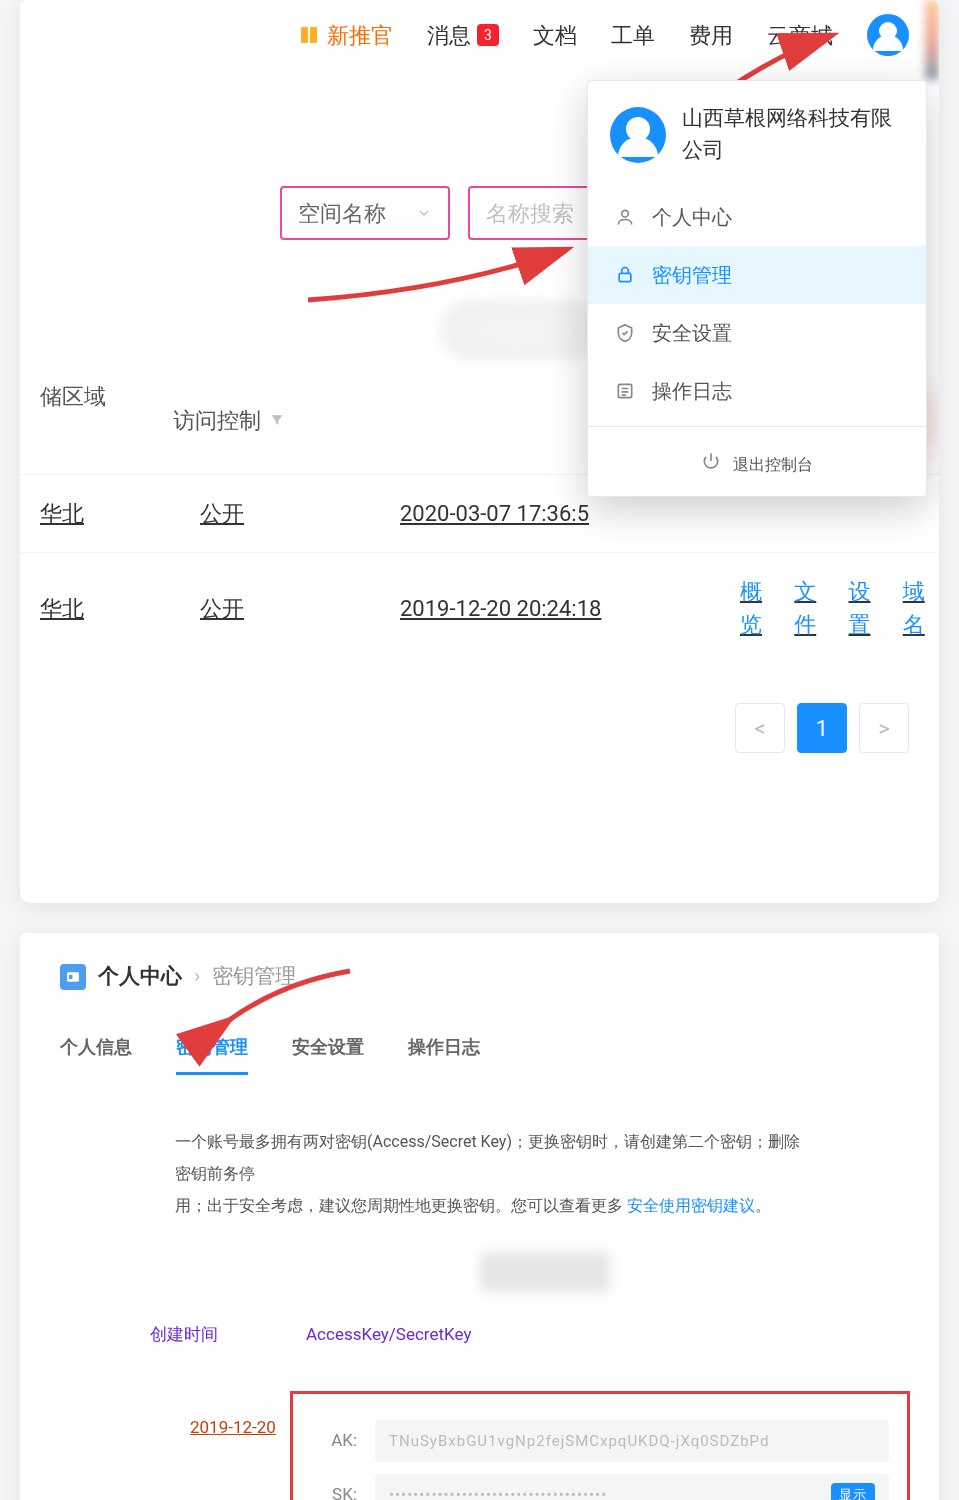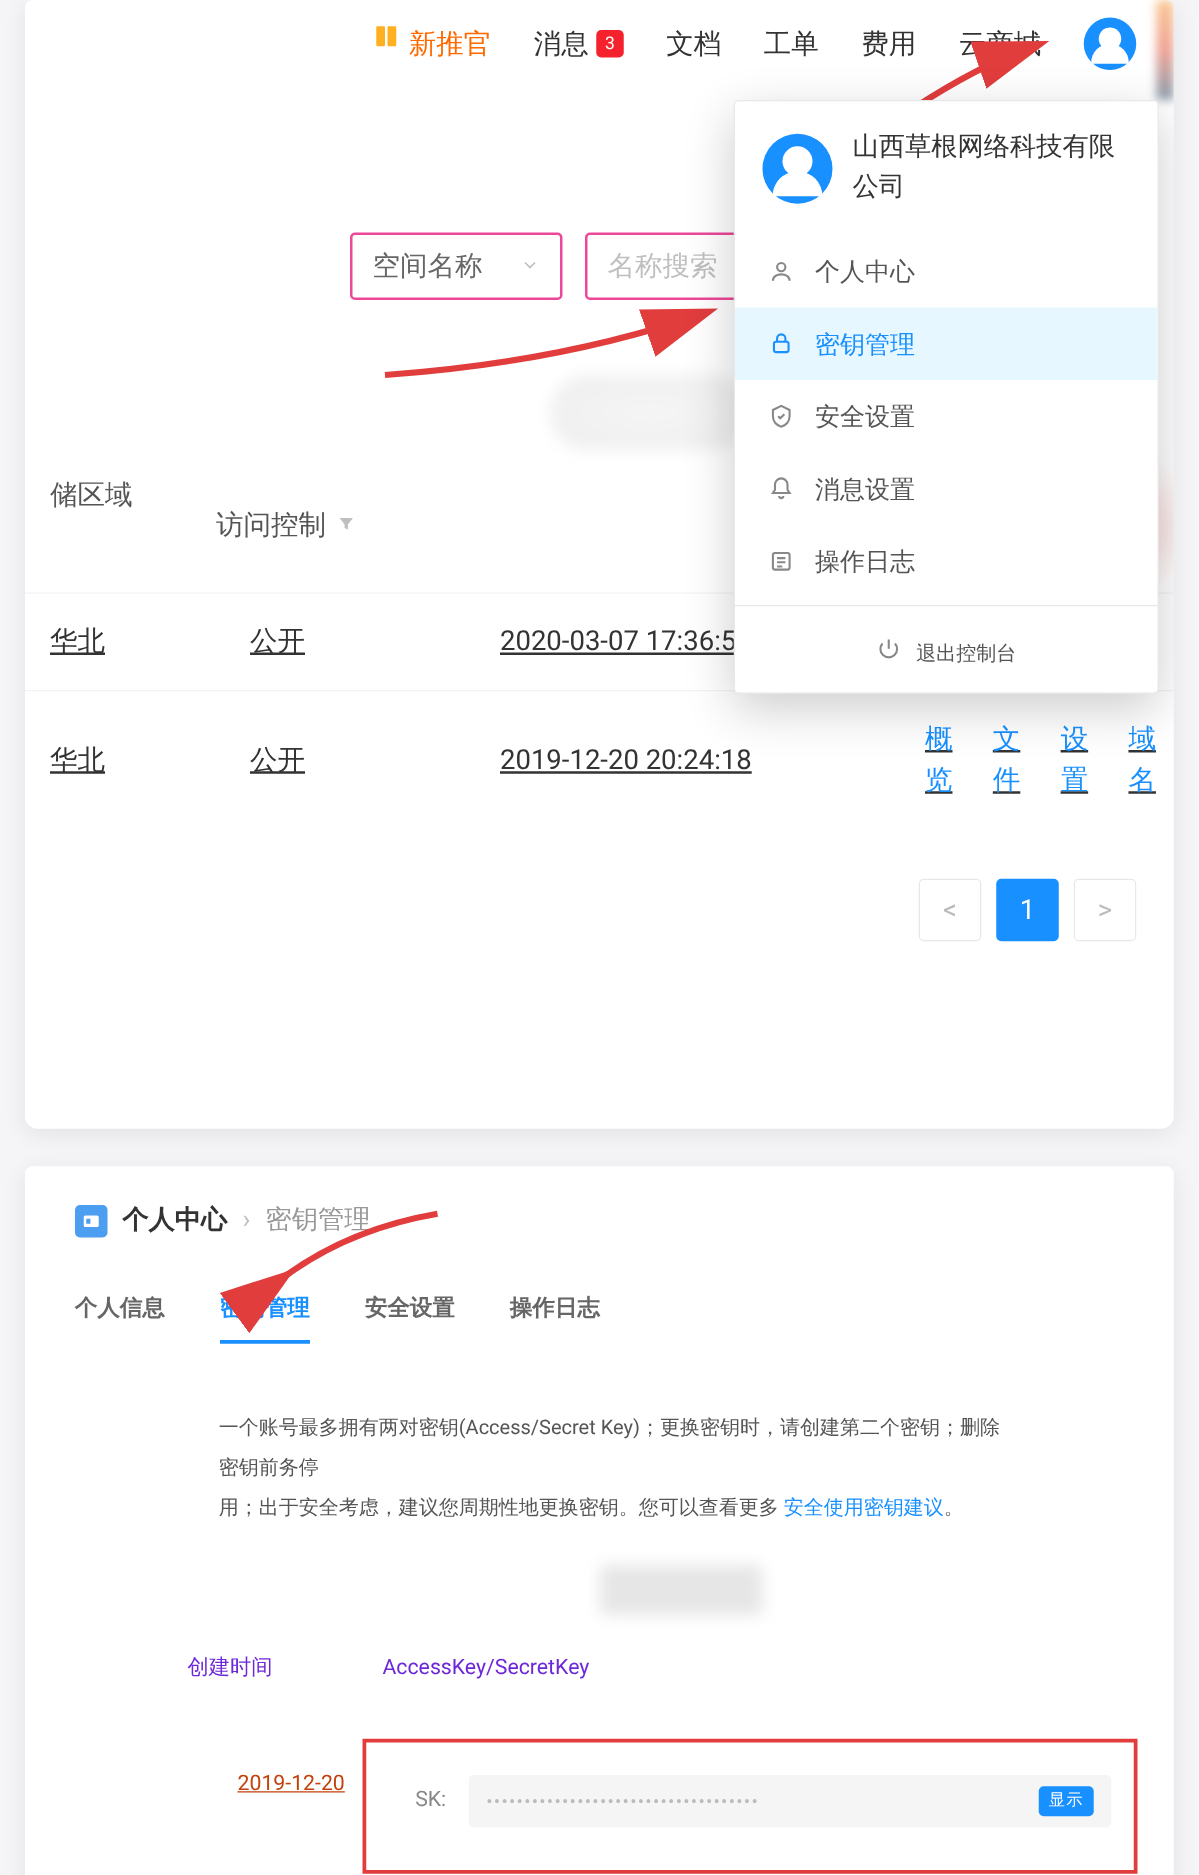--- a/index.html
+++ b/index.html
@@ -33,21 +33,21 @@
   
   .topnav {
     display: flex;
     align-items: center;
     justify-content: flex-end;
     padding: 14px 30px 10px 30px;
     gap: 34px;
     font-size: 22px;
     position: relative;
   }
-  .nav-recommend { color: var(--orange); display:flex; align-items:flex-start; gap:8px; }
+  .nav-recommend { color: var(--orange); display:flex; align-items:center; gap:8px; }
   .nav-recommend .recommend-ico { display:inline-flex; }
   .nav-item { color:#333; display:flex; align-items:center; gap:6px; cursor:pointer; }
   .badge {
     display:inline-flex; min-width:22px; height:22px; padding:0 5px;
     background:#f5222d; color:#fff; font-size:14px; border-radius:4px;
     align-items:center; justify-content:center; line-height:1;
   }
   .avatar-small {
     width:42px; height:42px; border-radius:50%;
     background: var(--blue);
@@ -317,29 +317,20 @@
           <svg width="20" height="20" viewBox="0 0 24 24" fill="none" stroke="#888" stroke-width="2">
               <path d="M12 2l8 4v6c0 5-3.5 9-8 10-4.5-1-8-5-8-10V6l8-4z"></path>
               <path d="M9 12l2 2 4-4"></path>
             </svg>
         </span>
         <span>安全设置</span>
       </div>
       <div class="dropdown-item">
         <span class="ico">
           <svg width="20" height="20" viewBox="0 0 24 24" fill="none" stroke="#888" stroke-width="2">
-              <path d="M6 8a6 6 0 0 1 12 0v5l2 3H4l2-3V8z"></path>
-              <path d="M10 19a2 2 0 0 0 4 0"></path>
-            </svg>
-        </span>
-        <span>消息设置</span>
-      </div>
-      <div class="dropdown-item">
-        <span class="ico">
-          <svg width="20" height="20" viewBox="0 0 24 24" fill="none" stroke="#888" stroke-width="2">
               <rect x="4" y="4" width="16" height="16" rx="2"></rect>
               <path d="M8 9h8M8 13h8M8 17h5"></path>
             </svg>
         </span>
         <span>操作日志</span>
       </div>
       <div class="dropdown-divider"></div>
       <div class="dropdown-logout">
         <span>
           <svg width="20" height="20" viewBox="0 0 24 24" fill="none" stroke="#888" stroke-width="2">
@@ -461,20 +452,26 @@
 
     <div class="key-header">
       <span class="key-h1">创建时间</span>
       <span>AccessKey/SecretKey</span>
     </div>
 
     <div class="key-area">
       <span class="key-date key-date-pos">2019-12-20</span>
       <div class="key-red-box">
         <div class="key-row">
+          <span class="key-label">AK:</span>
+          <span class="key-input">
+            <span>TNuSyBxbGU1vgNp2fejSMCxpqUKDQ-jXq0SDZbPd</span>
+          </span>
+        </div>
+        <div class="key-row">
           <span class="key-label">SK:</span>
           <span class="key-input">
             <span>••••••••••••••••••••••••••••••••••••</span>
             <span class="show-btn">显示</span>
           </span>
         </div>
       </div>
     </div>
 
   </div>

